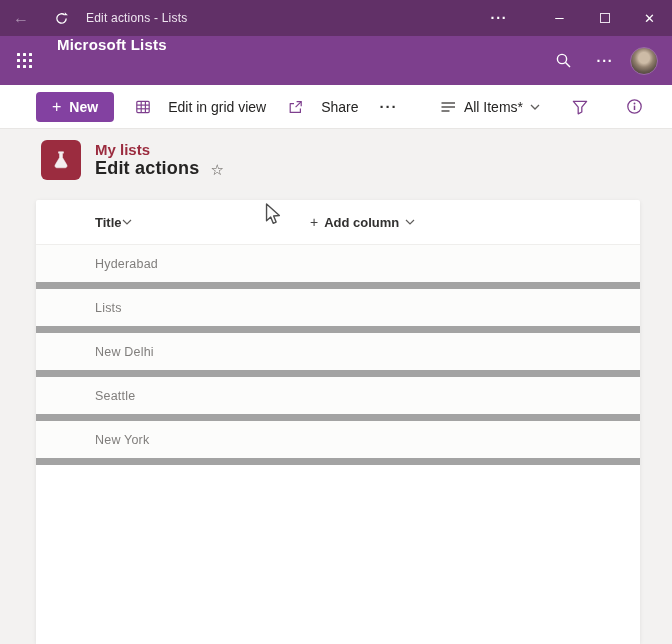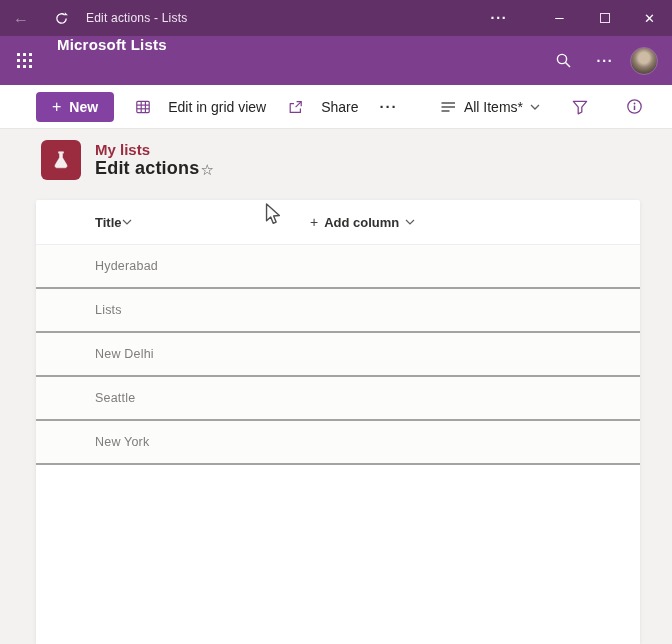--- a/index.html
+++ b/index.html
@@ -40,34 +40,34 @@
   .cmd-more { font-size:15px; font-weight:bold; letter-spacing:1px; color:#323130; margin-left:21px; background:none; border:none; }
   .cmd-right { margin-left:auto; display:flex; align-items:center; gap:26px; }
   .view-sel { display:flex; align-items:center; gap:7px; font-size:14px; color:#252423; background:none; border:none; font-family:inherit; }
   .ic-btn { background:none; border:none; display:flex; align-items:center; justify-content:center; width:28px; height:28px; }
 
   
   .content { position:relative; height:515px; background:#f3f2f1; }
   .site-tile { position:absolute; left:41px; top:11px; width:40px; height:40px; border-radius:6px;
     background:#9b2c3f; display:flex; align-items:center; justify-content:center; }
   .crumb { position:absolute; left:95px; top:12px; font-size:15px; font-weight:bold; color:#9b2c3f; }
-  .list-title-row { position:absolute; left:95px; top:29px; display:flex; align-items:center; gap:1px; }
+  .list-title-row { position:absolute; left:95px; top:29px; display:flex; align-items:center; gap:11px; }
   .list-title { font-size:18px; font-weight:bold; color:#252423; letter-spacing:.2px; }
   .star { font-size:15px; color:#56524e; position:relative; top:1px; }
 
   
   .card { position:absolute; left:36px; right:32px; top:71px; bottom:0; background:#fff;
     border-radius:2px 2px 0 0; box-shadow:0 1px 4px rgba(0,0,0,.08); }
   .thead { height:45px; display:flex; align-items:center; border-bottom:1px solid #efeeec; position:relative; }
   .col-title { display:flex; align-items:center; margin-left:59px;
     font-size:13px; font-weight:bold; color:#323130; }
   .add-col { position:absolute; left:274px; display:flex; align-items:center; gap:6px;
     font-size:13px; font-weight:bold; color:#323130; background:none; border:none; font-family:inherit; }
   .add-col .plus { font-weight:normal; font-size:14px; color:#444; }
-  .trow { height:44px; display:flex; align-items:center; background:#fcfcfb; border-bottom:2px solid #a3a3a3; }
+  .trow { height:44px; display:flex; align-items:center; background:#fcfcfb; border-bottom:7px solid #a3a3a3; }
   .trow span { margin-left:59px; font-size:12.5px; color:#807e7c; letter-spacing:.2px; }
 
   .cursor { position:absolute; left:265px; top:203px; z-index:50; pointer-events:none; }
   svg { display:block; }
 </style>
 </head>
 <body>
 
 <div class="titlebar">
   <div class="tb-back">←</div>

